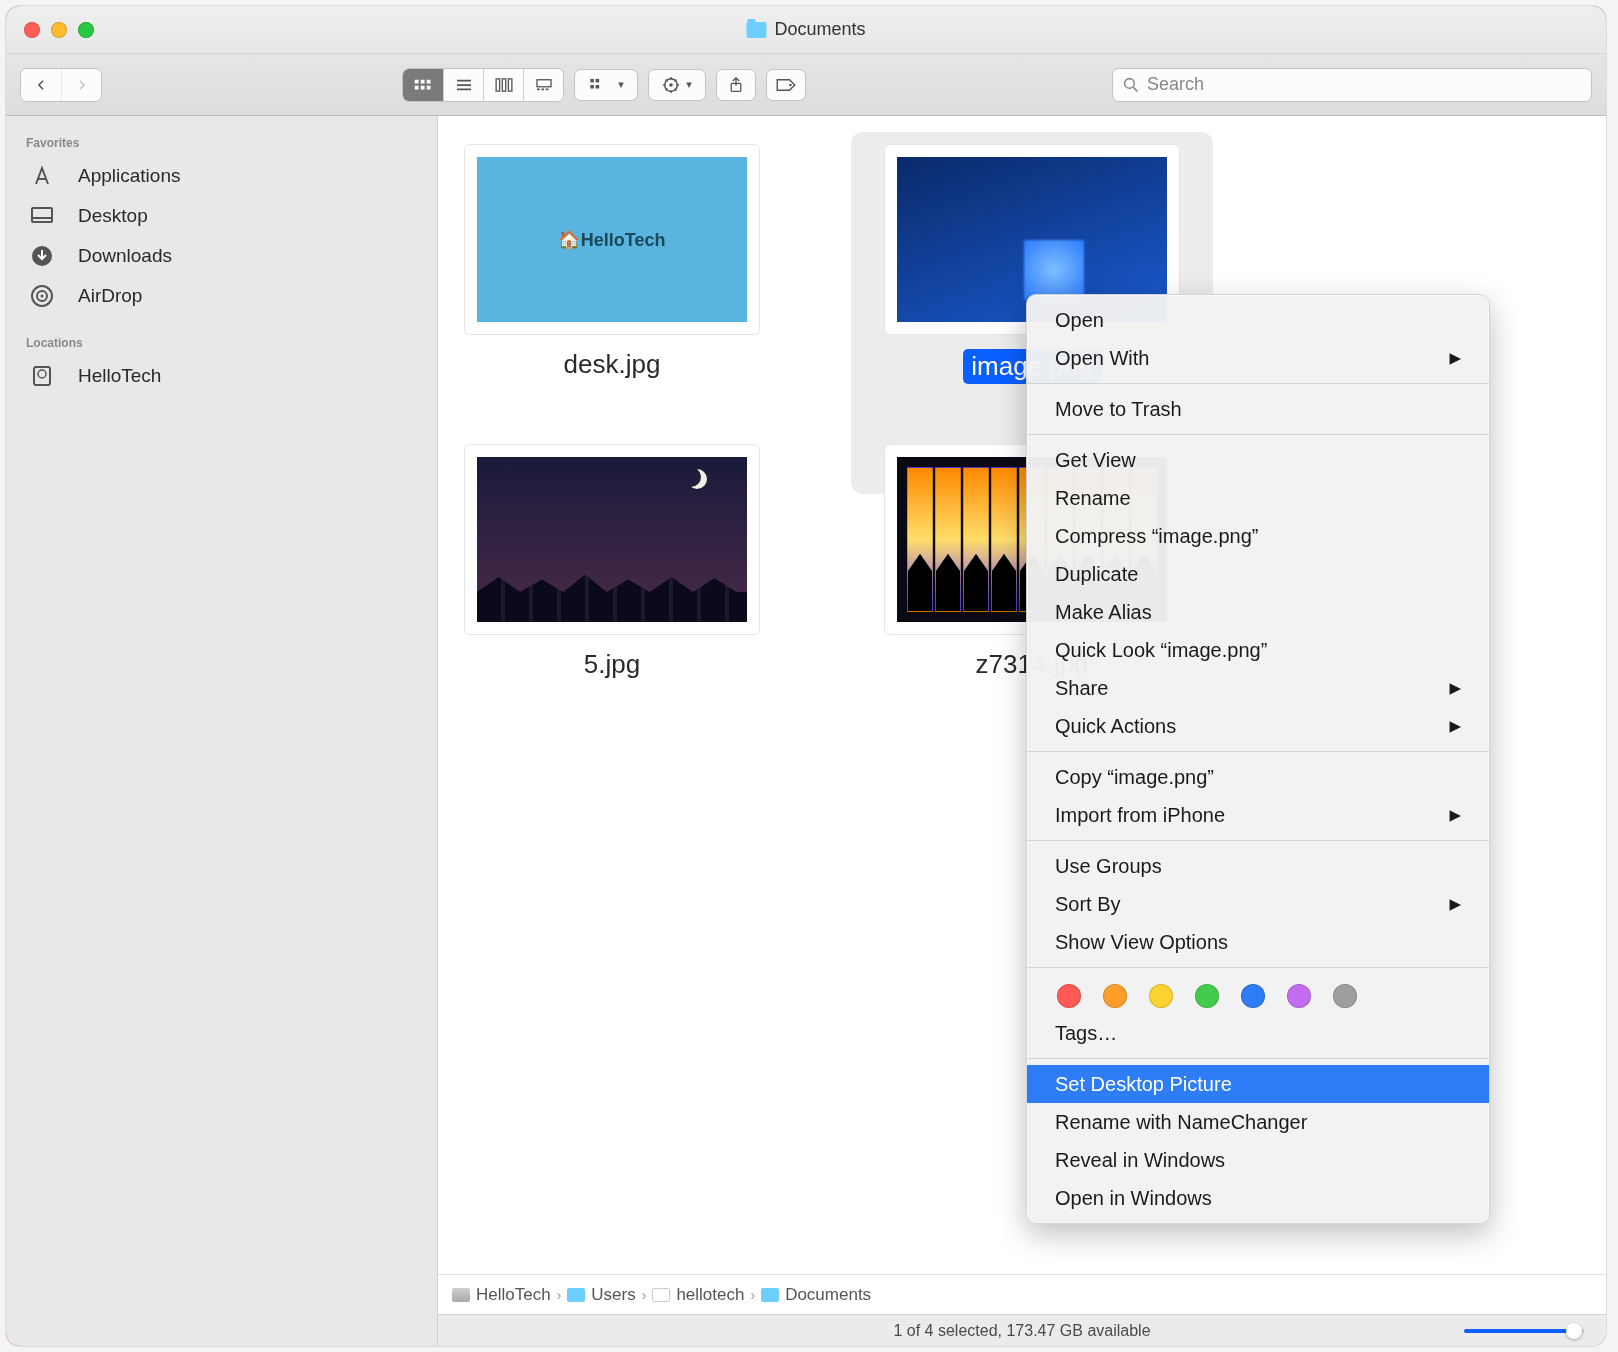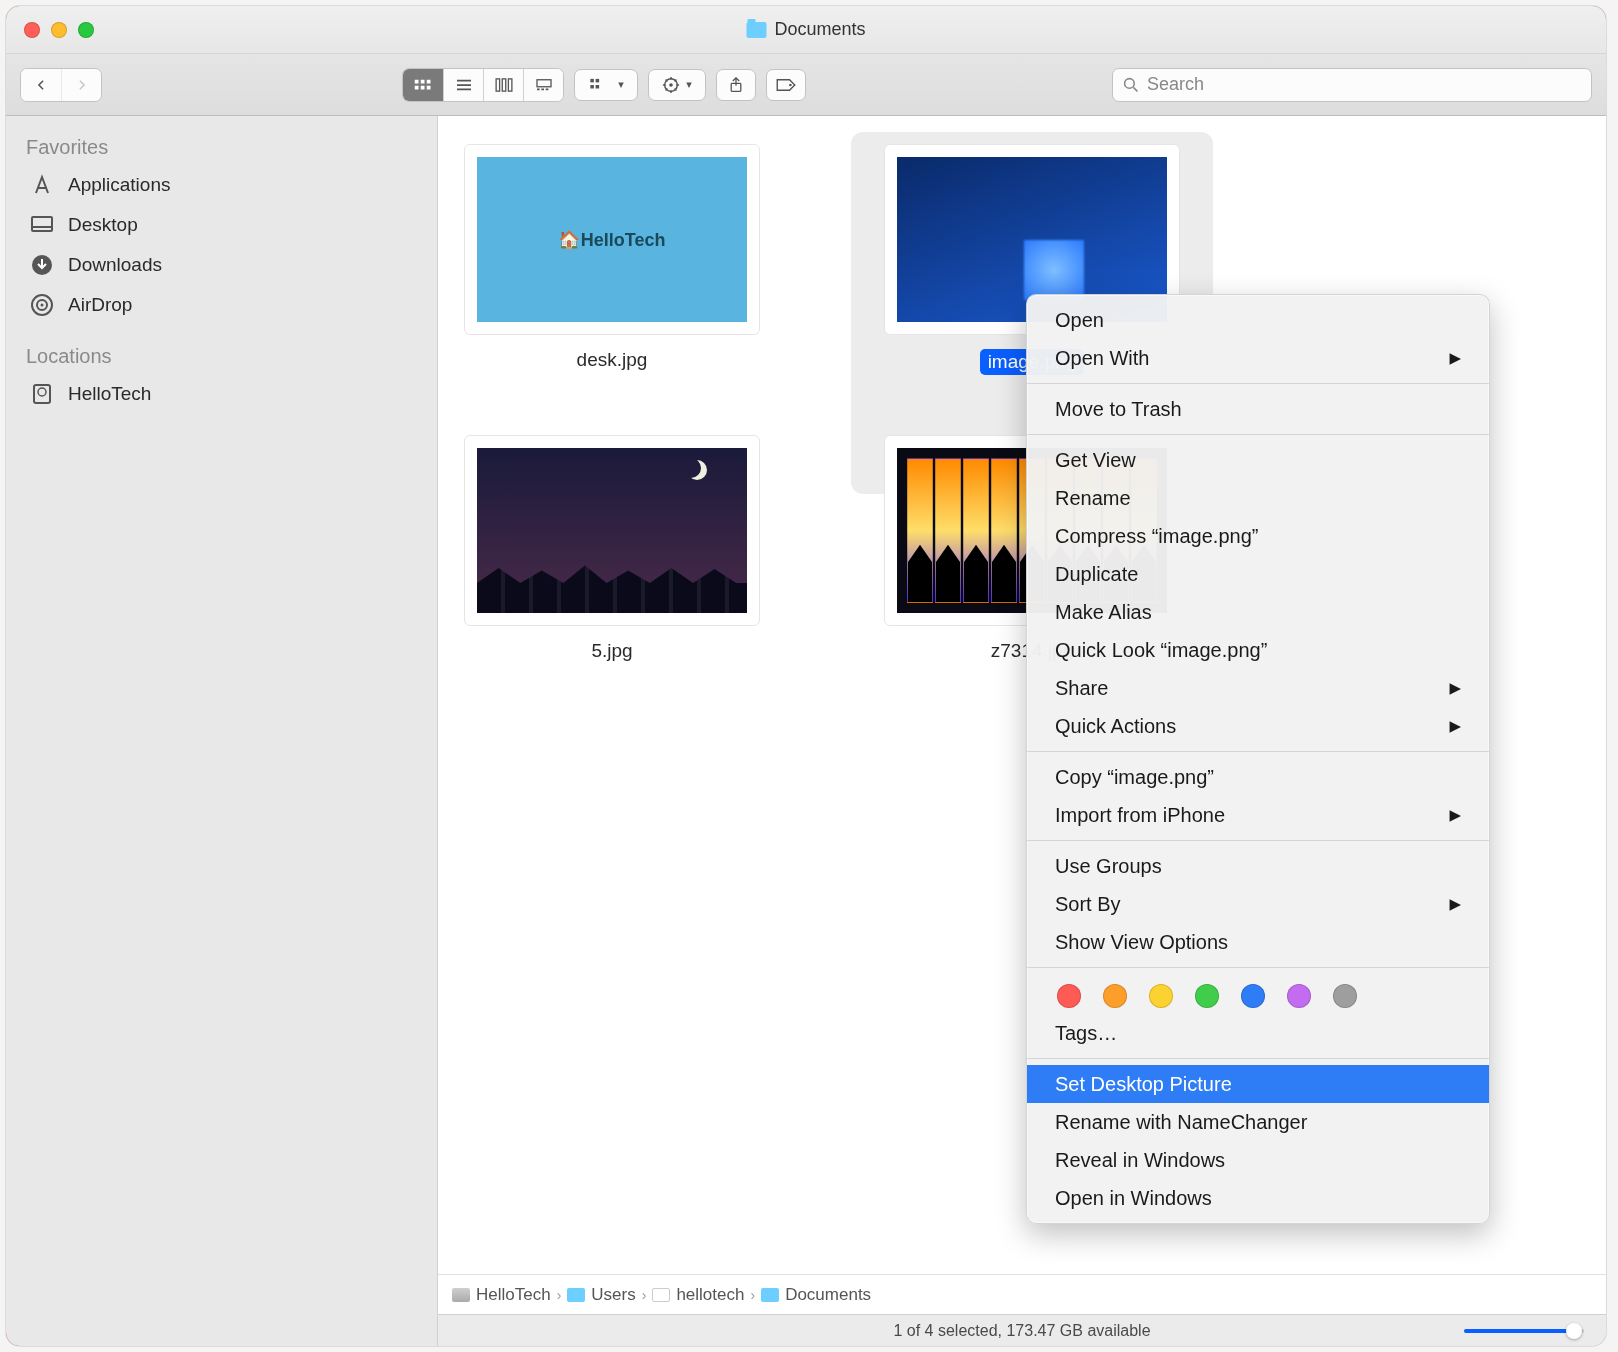--- a/index.html
+++ b/index.html
@@ -22,30 +22,30 @@
 .btn { height: 32px; min-width: 40px; background: #fcfcfc; display: flex; align-items: center; justify-content: center; border: none; font-size: 18px; color: #555; }
 .btn.sep { border-left: 1px solid #d0d0d0; }
 .btn.active { background: #7a7a7a; color: #fff; }
 .btn svg { width: 18px; height: 14px; }
 .btn.single { border: 1px solid #c3c3c3; border-radius: 7px; }
 .searchbar { flex: 1; max-width: 480px; margin-left: auto; height: 34px; border: 1px solid #c3c3c3; border-radius: 7px; background: #fcfcfc; display: flex; align-items: center; padding: 0 10px; gap: 8px; color: #888; font-size: 18px; }
 .searchbar svg { width:16px; height:16px; color:#888; }
 
 .main { flex: 1; display: flex; min-height: 0; }
 .sidebar { width: 432px; background: #e9e8e8; border-right: 1px solid #d0d0d0; padding: 14px 0; font-size: 19px; color: #333; }
-.sidebar .section-label { font-size: 20px; color: #8a8a8a; padding: 6px 20px; font-weight: 400; }
-.sidebar-item { display: flex; align-items: center; gap: 14px; padding: 8px 24px; color: #2a2a2a; }
+.sidebar .section-label { font-size: 12px; color: #8a8a8a; padding: 6px 20px; font-weight: 700; }
+.sidebar-item { display: flex; align-items: center; gap: 24px; padding: 8px 24px; color: #2a2a2a; }
 .sidebar-item svg, .sidebar-item .icon { width: 24px; height: 24px; color: #555; flex-shrink:0; }
 
 .content { flex: 1; background: #fff; display: flex; flex-direction: column; position: relative; min-width: 0; }
 .file-grid { flex: 1; display: flex; flex-wrap: wrap; align-content: flex-start; padding: 28px 24px; gap: 60px 120px; overflow: hidden; }
 .file-item { width: 300px; display: flex; flex-direction: column; align-items: center; gap: 14px; }
 .thumb-wrap { padding: 12px; background: #fff; border: 1px solid #e5e5e5; border-radius: 6px; }
 .thumb { width: 270px; height: 165px; background: #ccc; }
-.filename { font-size: 19px; color: #2a2a2a; text-align: center; white-space: nowrap; }
+.filename { font-size: 26px; color: #2a2a2a; text-align: center; white-space: nowrap; }
 .file-item.selected .sel-bg { position: absolute; width: 362px; height: 362px; background: #ececec; border-radius: 12px; z-index: 0; transform: translateY(-12px); }
 .file-item.selected .thumb-wrap { position: relative; z-index: 1; }
 .file-item.selected .filename { background: #0a5fff; color: #fff; padding: 2px 8px; border-radius: 5px; position: relative; z-index: 1; }
 .file-item { position: relative; }
 
 .pathbar { height: 40px; border-top: 1px solid #e0e0e0; display: flex; align-items: center; padding: 0 14px; font-size: 17px; color: #555; gap: 6px; background:#fff; }
 .pathbar .crumb { display: flex; align-items: center; gap: 6px; }
 .pathbar .sep { color: #999; font-size: 14px; }
 .pathbar .ficon { width: 18px; height: 14px; border-radius: 2px; }
 .ic-disk { background: linear-gradient(#cfcfcf,#aaa); }

